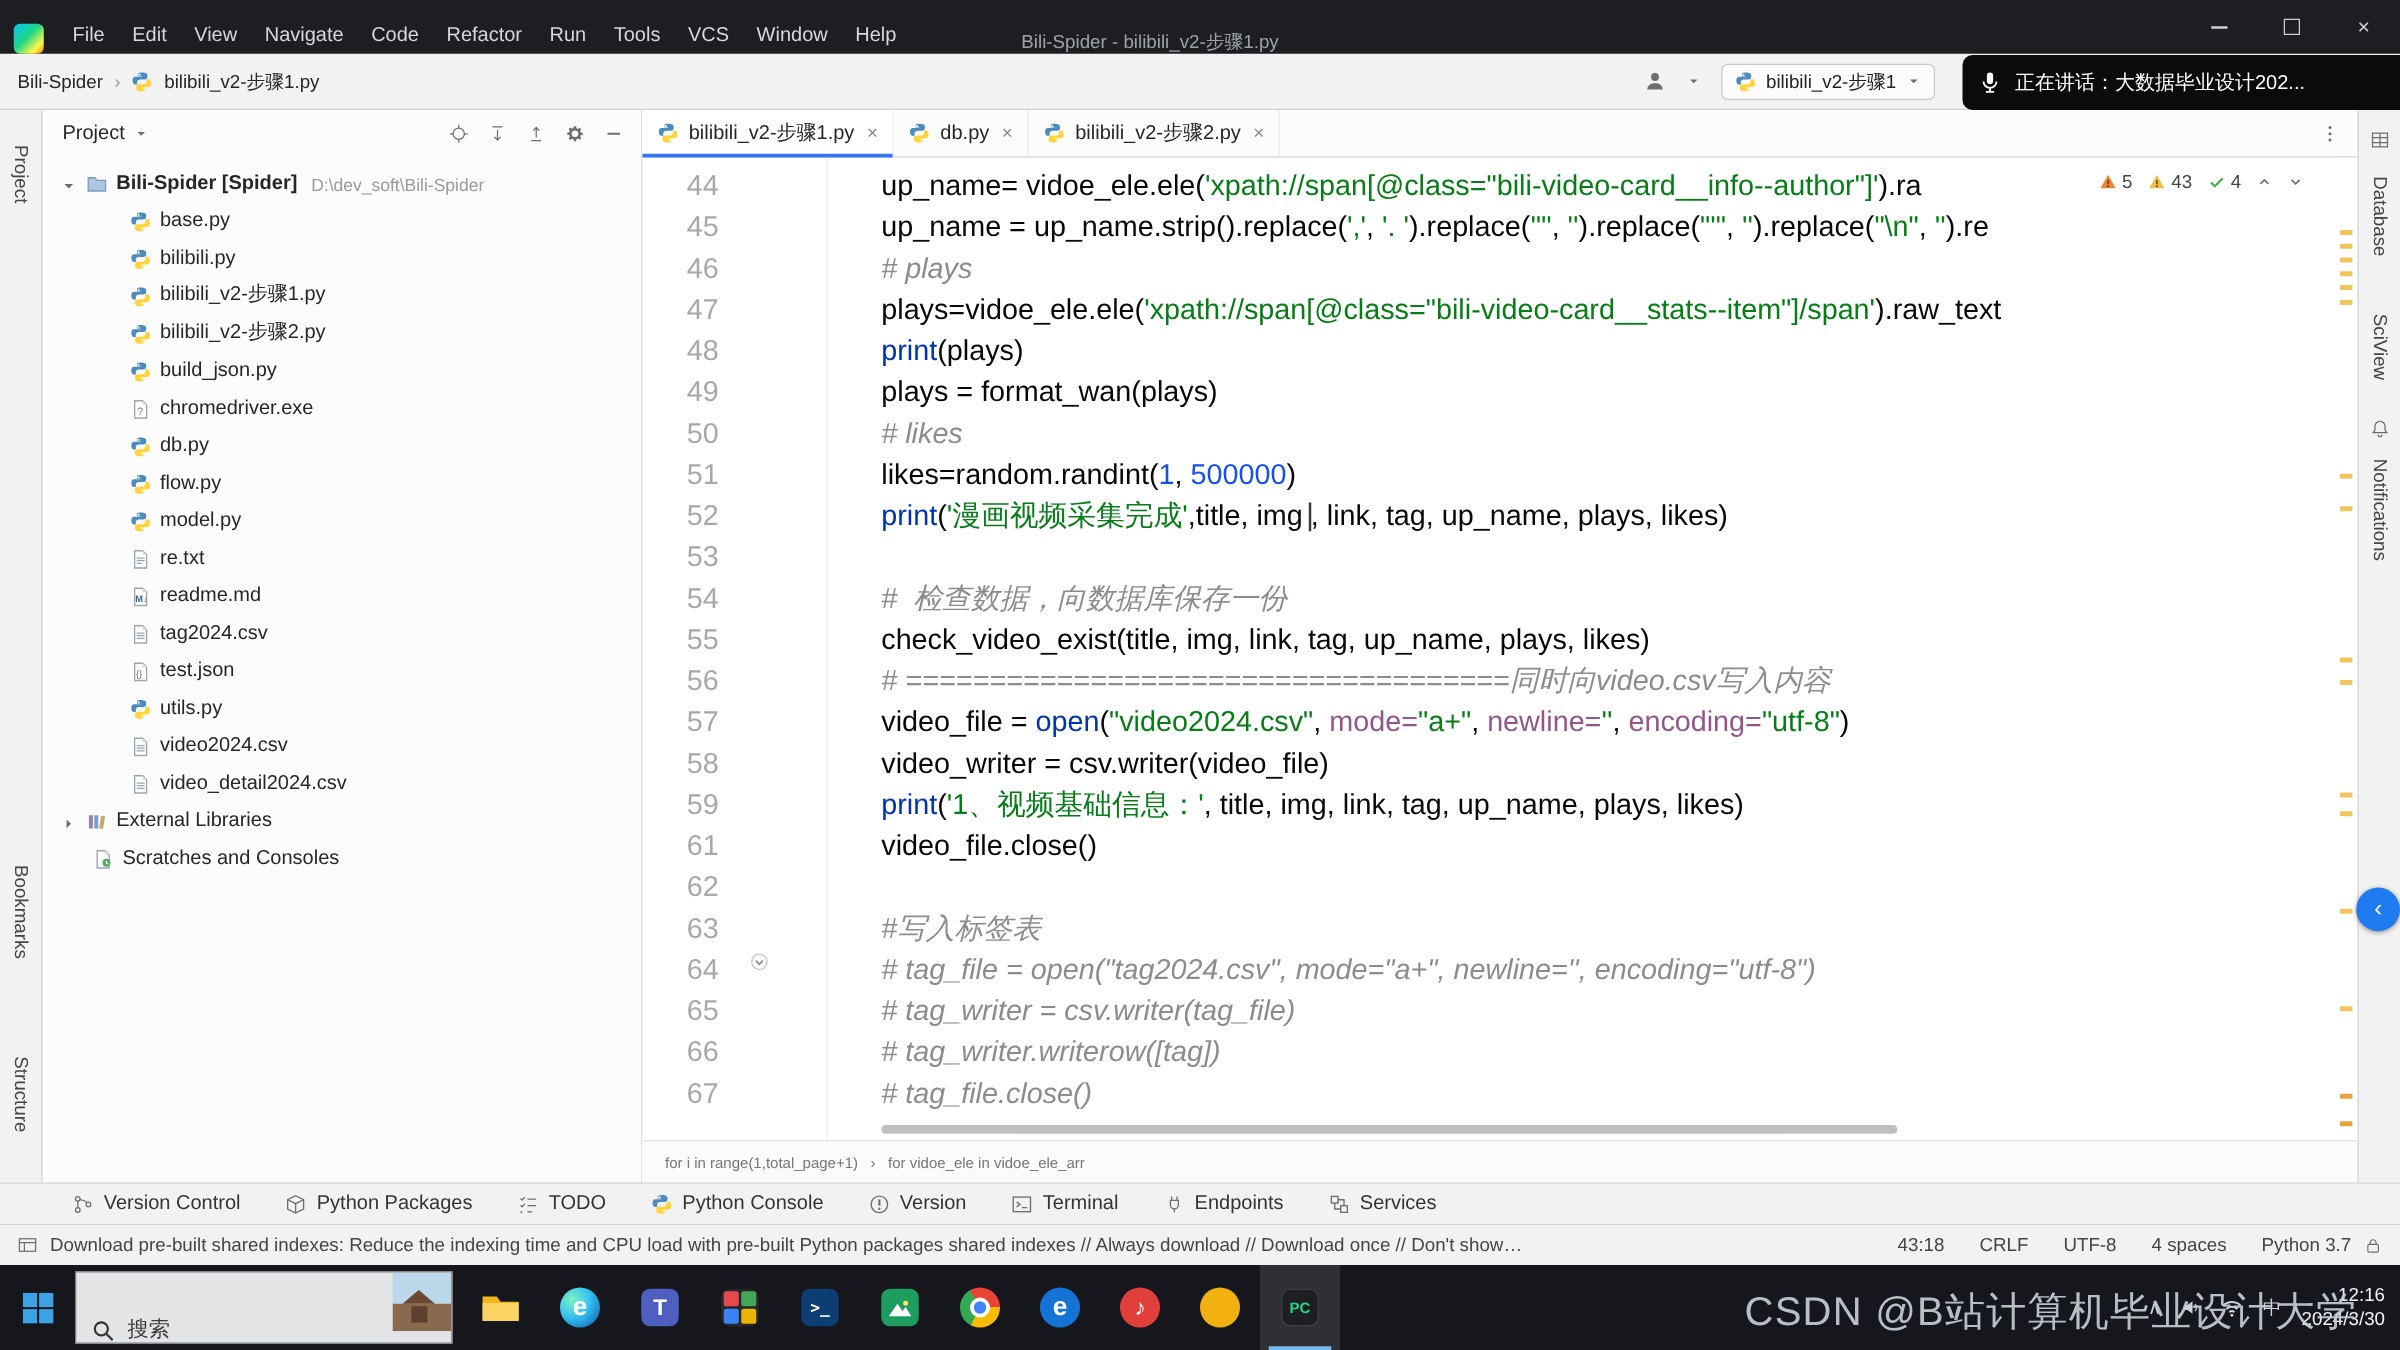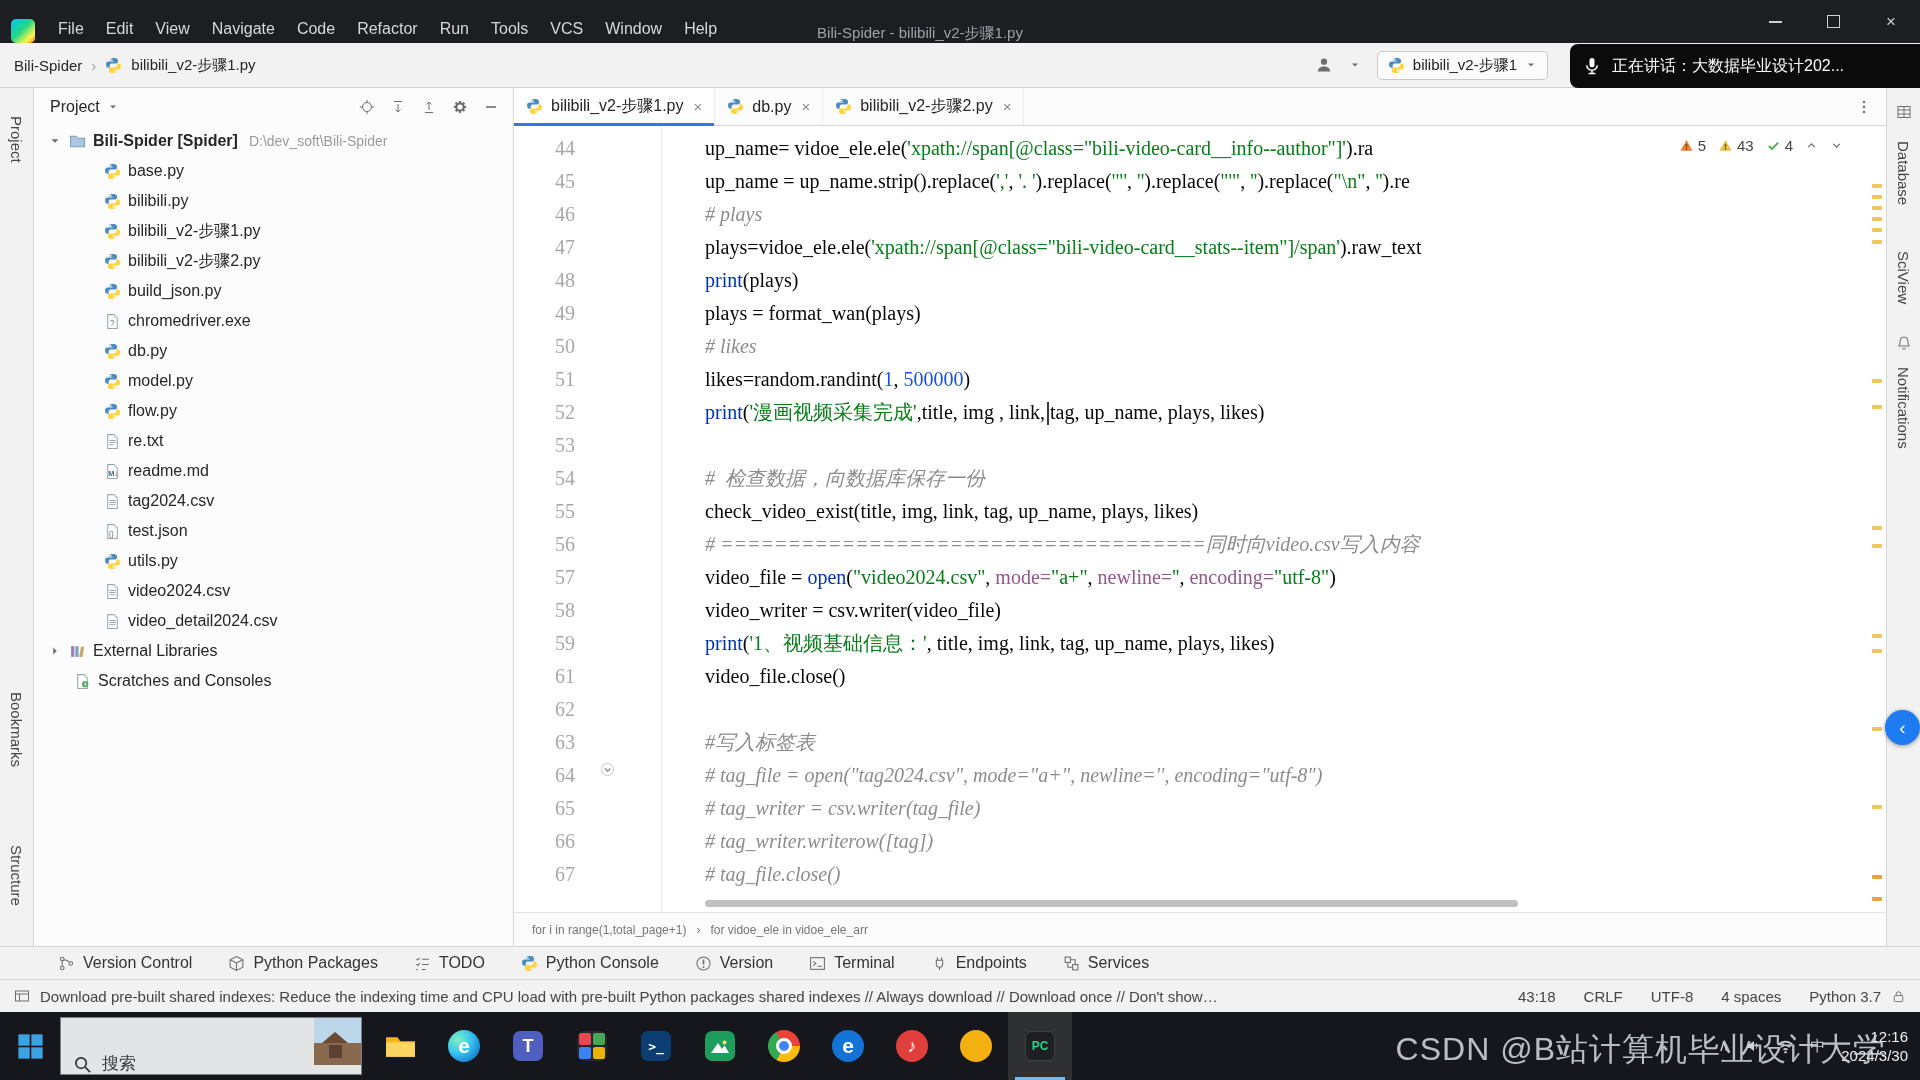--- a/index.html
+++ b/index.html
@@ -35,38 +35,38 @@
   .strip.left{border-right:1px solid #d6d6d6}
   .strip.right{border-left:1px solid #d6d6d6}
   .strip-label{position:absolute;left:50%;transform:translateX(-50%);writing-mode:vertical-rl;font-size:15px;color:#454545;white-space:nowrap}
   .strip-ic{position:absolute;left:50%;transform:translateX(-50%)}
 
   
   .project-panel{width:480px;flex:0 0 480px;background:#fcfcfc;border-right:1px solid #d6d6d6;display:flex;flex-direction:column;overflow:hidden}
   .pp-header{height:38px;display:flex;align-items:center;gap:7px;padding:0 14px 0 16px;font-size:16px;color:#262626}
   .pp-tools{margin-left:auto;display:flex;align-items:center;gap:15px}
   .pp-tree{flex:1;font-size:16px;color:#262626;overflow:hidden}
-  .row{height:30px;display:flex;align-items:center;gap:7px;white-space:nowrap;padding-left:70px}
+  .row{height:30px;display:flex;align-items:flex-end;gap:7px;white-space:nowrap;padding-left:70px}
   .row.root,.row.extra{padding-left:14px}
   .row.noarrow{padding-left:40px}
   .root-name{font-weight:bold}
   .root-path{color:#9a9a9a;font-size:14px;margin-left:4px}
 
   
   .editor-col{flex:1;min-width:0;display:flex;flex-direction:column;background:#fff}
   .tabs{height:38px;flex:0 0 38px;display:flex;align-items:stretch;background:#fcfcfc;border-bottom:1px solid #d6d6d6;position:relative;font-size:16px}
   .tab{display:flex;align-items:center;gap:8px;padding:0 12px;position:relative;color:#262626;border-right:1px solid #ececec}
   .tab.active{background:#fff}
   .tab.active::after{content:'';position:absolute;left:0;right:0;bottom:-1px;height:3px;background:#3574f0}
   .tab-close{color:#8a8a8a;font-size:15px;margin-left:2px}
   .tabs-kebab{margin-left:auto;display:flex;align-items:center;padding:0 14px;color:#6e6e6e;font-size:18px}
 
   .code-wrap{flex:1;position:relative;overflow:hidden}
   .gutter-line{position:absolute;left:147px;top:0;bottom:0;width:1px;background:#ededed}
-  .code-lines{position:absolute;top:6px;left:0;right:18px;font-family:Liberation Serif, serif;font-size:20px;line-height:33px}
+  .code-lines{position:absolute;top:6px;left:0;right:18px;font-family:Liberation Sans, sans-serif;font-size:23px;line-height:33px}
   .cl{display:flex;height:33px;white-space:pre}
   .cl .num{flex:0 0 61px;text-align:right;color:#a8a8a8}
   .cl .gut{flex:0 0 86px}
   .cl .src{padding-left:44px}
   .tk-p{color:#080808}.tk-s{color:#067d17}.tk-c{color:#8c8c8c;font-style:italic}
   .tk-k{color:#0033b3}.tk-n{color:#1750eb}.tk-a{color:#94558d}
   .inspections{position:absolute;top:8px;right:34px;display:flex;align-items:center;gap:12px;font-size:15px;color:#454545;background:rgba(255,255,255,.92);padding:3px 9px;border-radius:4px}
   .insp-item{display:flex;align-items:center;gap:4px}
   .stripe{position:absolute;top:0;right:0;bottom:0;width:18px;background:#fff}
   .stripe-mark{position:absolute;right:4px;width:10px;height:4px;border-radius:1px}
@@ -310,30 +310,30 @@
           </span>
           <span>db.py</span>
         </div>
         <div class="row file">
           <span class="ic">
             <svg viewBox="0 0 16 16" width="17" height="17">
               <path fill="#4b8bbe" d="M7.9 1C5.1 1 5.3 2.3 5.3 2.3v1.5h2.8v.4H3.4S1 3.9 1 7s2.1 3 2.1 3h1.3V8.5s-.1-2.3 2.2-2.3h3.5s2.1.1 2.1-2V2.9S12.4 1 7.9 1zM6.4 1.9a.8.8 0 1 1 0 1.6.8.8 0 0 1 0-1.6z"></path>
               <path fill="#ffd43b" d="M8.1 15c2.8 0 2.6-1.3 2.6-1.3v-1.5H7.9v-.4h4.7S15 12.1 15 9s-2.1-3-2.1-3h-1.3v1.5s.1 2.3-2.2 2.3H5.9s-2.1-.1-2.1 2v1.3S3.6 15 8.1 15zm1.5-.9a.8.8 0 1 1 0-1.6.8.8 0 0 1 0 1.6z"></path>
             </svg>
           </span>
+          <span>flow.py</span>
+        </div>
+        <div class="row file">
+          <span class="ic">
+            <svg viewBox="0 0 16 16" width="17" height="17">
+              <path fill="#4b8bbe" d="M7.9 1C5.1 1 5.3 2.3 5.3 2.3v1.5h2.8v.4H3.4S1 3.9 1 7s2.1 3 2.1 3h1.3V8.5s-.1-2.3 2.2-2.3h3.5s2.1.1 2.1-2V2.9S12.4 1 7.9 1zM6.4 1.9a.8.8 0 1 1 0 1.6.8.8 0 0 1 0-1.6z"></path>
+              <path fill="#ffd43b" d="M8.1 15c2.8 0 2.6-1.3 2.6-1.3v-1.5H7.9v-.4h4.7S15 12.1 15 9s-2.1-3-2.1-3h-1.3v1.5s.1 2.3-2.2 2.3H5.9s-2.1-.1-2.1 2v1.3S3.6 15 8.1 15zm1.5-.9a.8.8 0 1 1 0-1.6.8.8 0 0 1 0 1.6z"></path>
+            </svg>
+          </span>
           <span>model.py</span>
-        </div>
-        <div class="row file">
-          <span class="ic">
-            <svg viewBox="0 0 16 16" width="17" height="17">
-              <path fill="#4b8bbe" d="M7.9 1C5.1 1 5.3 2.3 5.3 2.3v1.5h2.8v.4H3.4S1 3.9 1 7s2.1 3 2.1 3h1.3V8.5s-.1-2.3 2.2-2.3h3.5s2.1.1 2.1-2V2.9S12.4 1 7.9 1zM6.4 1.9a.8.8 0 1 1 0 1.6.8.8 0 0 1 0-1.6z"></path>
-              <path fill="#ffd43b" d="M8.1 15c2.8 0 2.6-1.3 2.6-1.3v-1.5H7.9v-.4h4.7S15 12.1 15 9s-2.1-3-2.1-3h-1.3v1.5s.1 2.3-2.2 2.3H5.9s-2.1-.1-2.1 2v1.3S3.6 15 8.1 15zm1.5-.9a.8.8 0 1 1 0-1.6.8.8 0 0 1 0 1.6z"></path>
-            </svg>
-          </span>
-          <span>flow.py</span>
         </div>
         <div class="row file">
           <span class="ic">
             <svg viewBox="0 0 16 16" width="17" height="17">
               <path d="M3.5 1.5h6l3 3v10h-9z" fill="#fff" stroke="#9aa7b0"></path>
               <path d="M9.5 1.5v3h3z" fill="#d6dde2"></path>
               <path d="M5 7h6M5 9h6M5 11h4" stroke="#9aa7b0"></path>
             </svg>
           </span>
           <span>re.txt</span>

